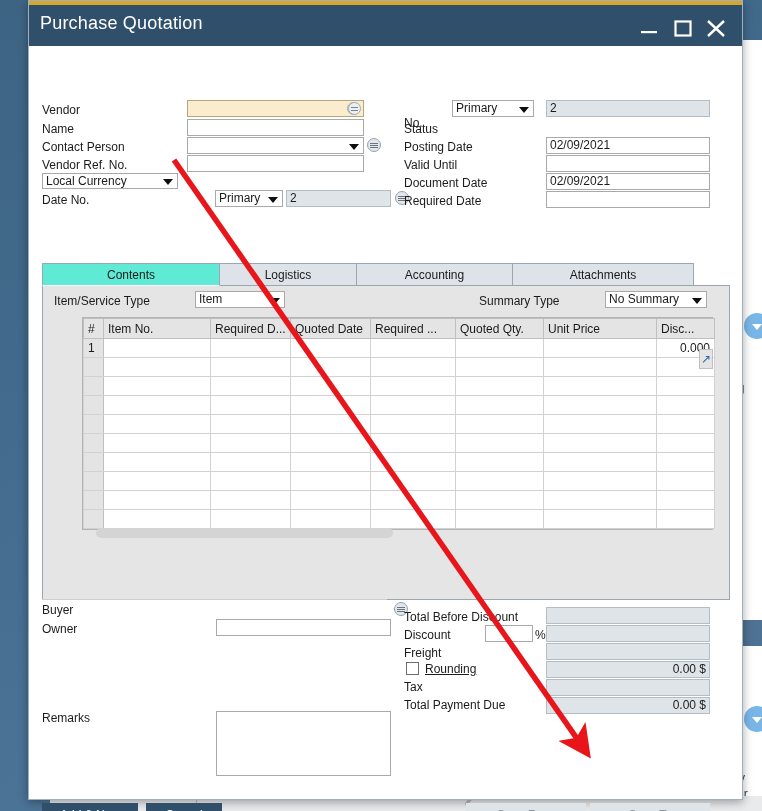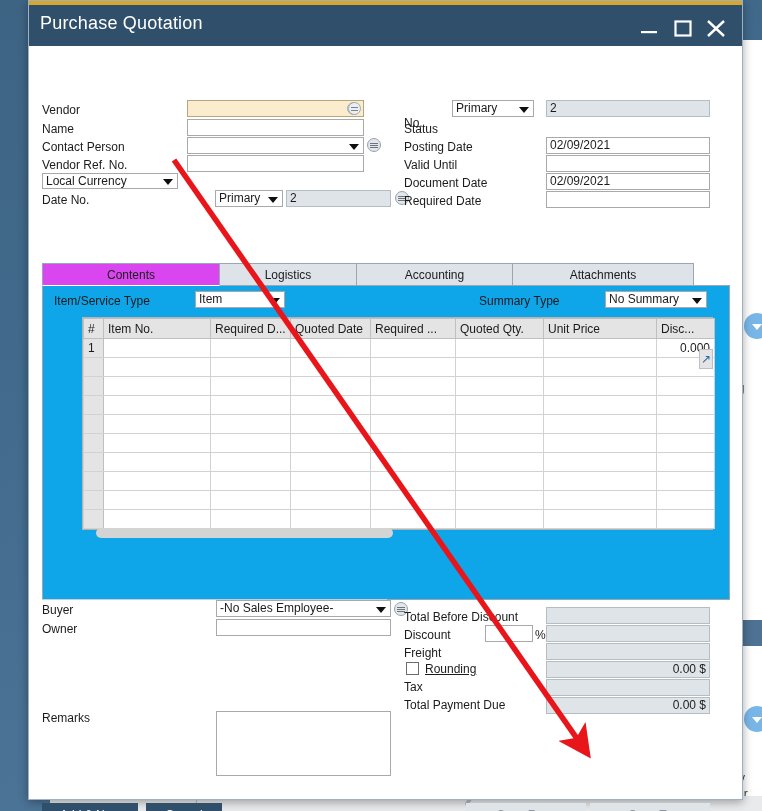--- a/index.html
+++ b/index.html
@@ -181,26 +181,26 @@
     position: absolute; top: 0;
     height: 23px;
     background: #dde3e9;
     border: 1px solid #9aa6b1;
     border-bottom: none;
     font-size: 12px;
     display: flex; align-items: center; justify-content: center;
     cursor: pointer;
     color: #1b1b1b;
   }
-  .tab.sel { background: #d946ef; border-bottom: 1px solid #ffffff; z-index: 3; }
+  .tab.sel { background: #5eead4; border-bottom: 1px solid #ffffff; z-index: 3; }
 
   #tabpanel {
     position: absolute;
     left: 13px; top: 239px; width: 688px; height: 315px;
-    background: #0ea5e9;
+    background: #e5e5e5;
     border: 1px solid #9aa6b1;
   }
 
   
   #grid {
     position: absolute;
     left: 39px; top: 31px;
     width: 631px;
     border: 1px solid #b3b3b3;
     border-collapse: collapse;
@@ -554,21 +554,20 @@
         </div>
 
         <div id="hscroll">
           <div class="thumb"></div>
         </div>
       </div>
 
       <div class="hrule" style="left:13px; top:553px; width:345px;"></div>
 
       <div class="lbl" style="left:13px; top:557px;">Buyer</div>
-      <div class="fld" style="left:187px; top:554px; width:175px;">-No Sales Employee-<span class="caret"></span></div>
       <div class="lookup" style="left:365px; top:556px;">
           <i></i>
           <i></i>
           <i></i>
         </div>
 
       <div class="lbl" style="left:13px; top:576px;">Owner</div>
       <div class="fld" style="left:187px; top:573px; width:175px;"></div>
 
       <div class="lbl" style="left:13px; top:665px;">Remarks</div>

